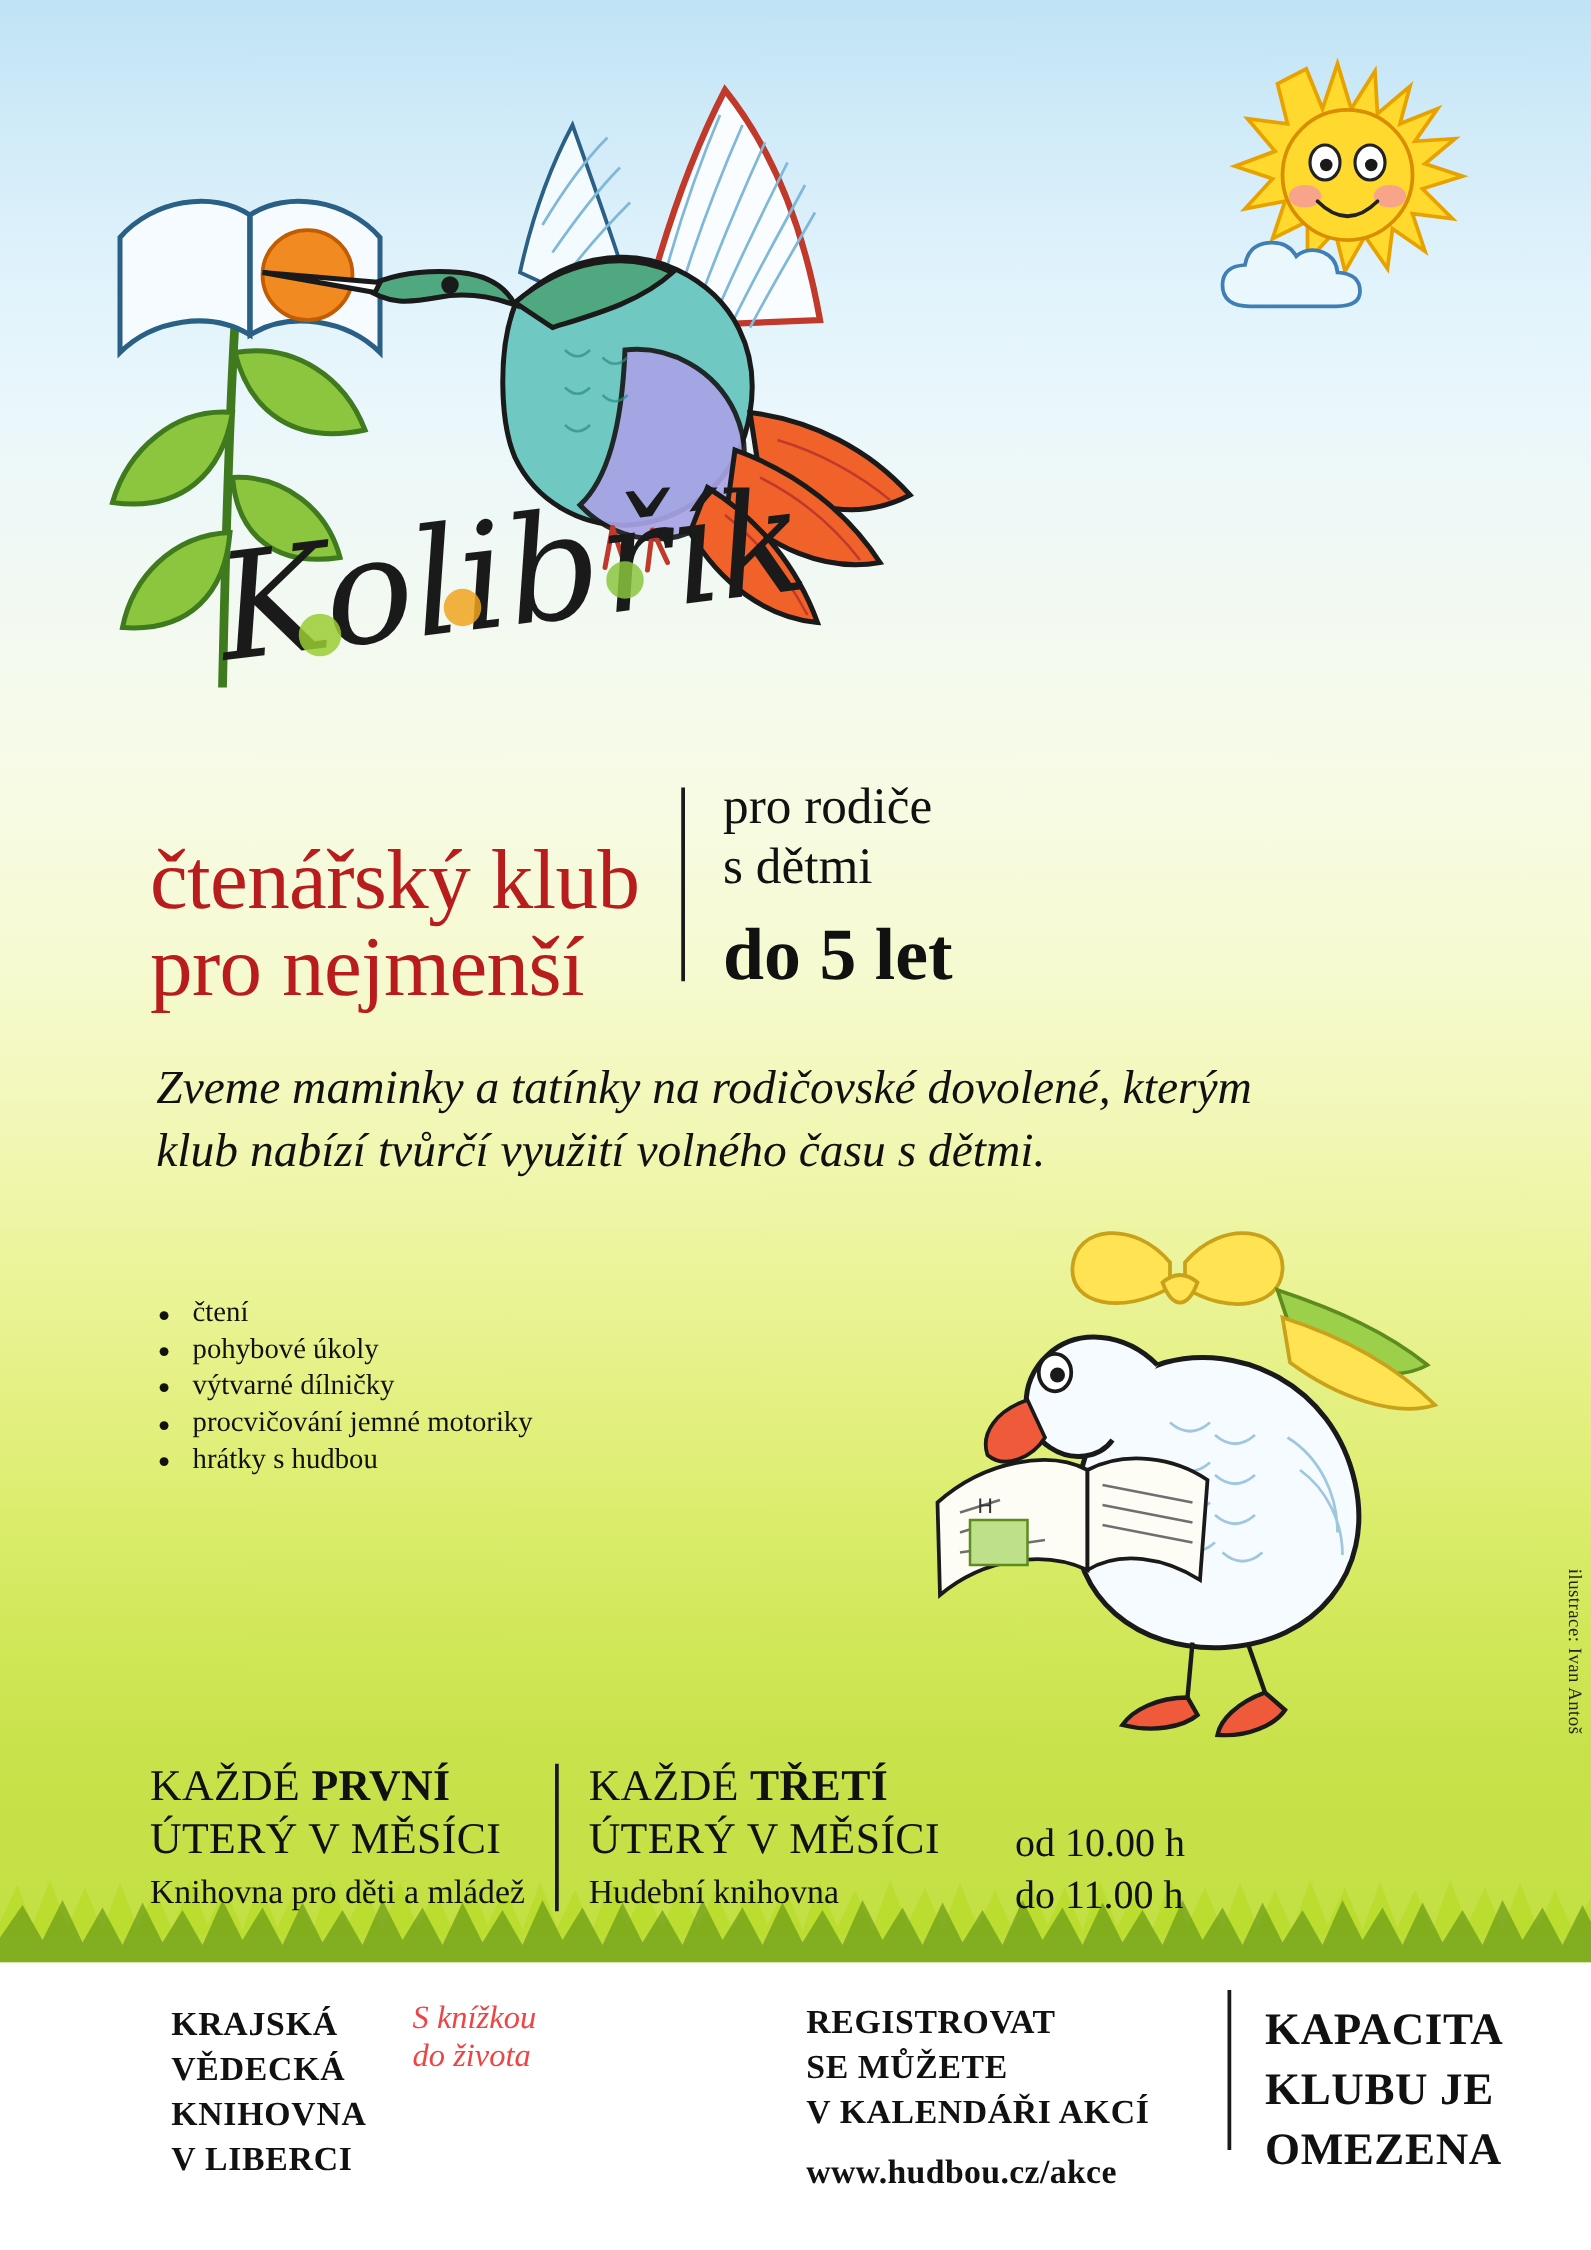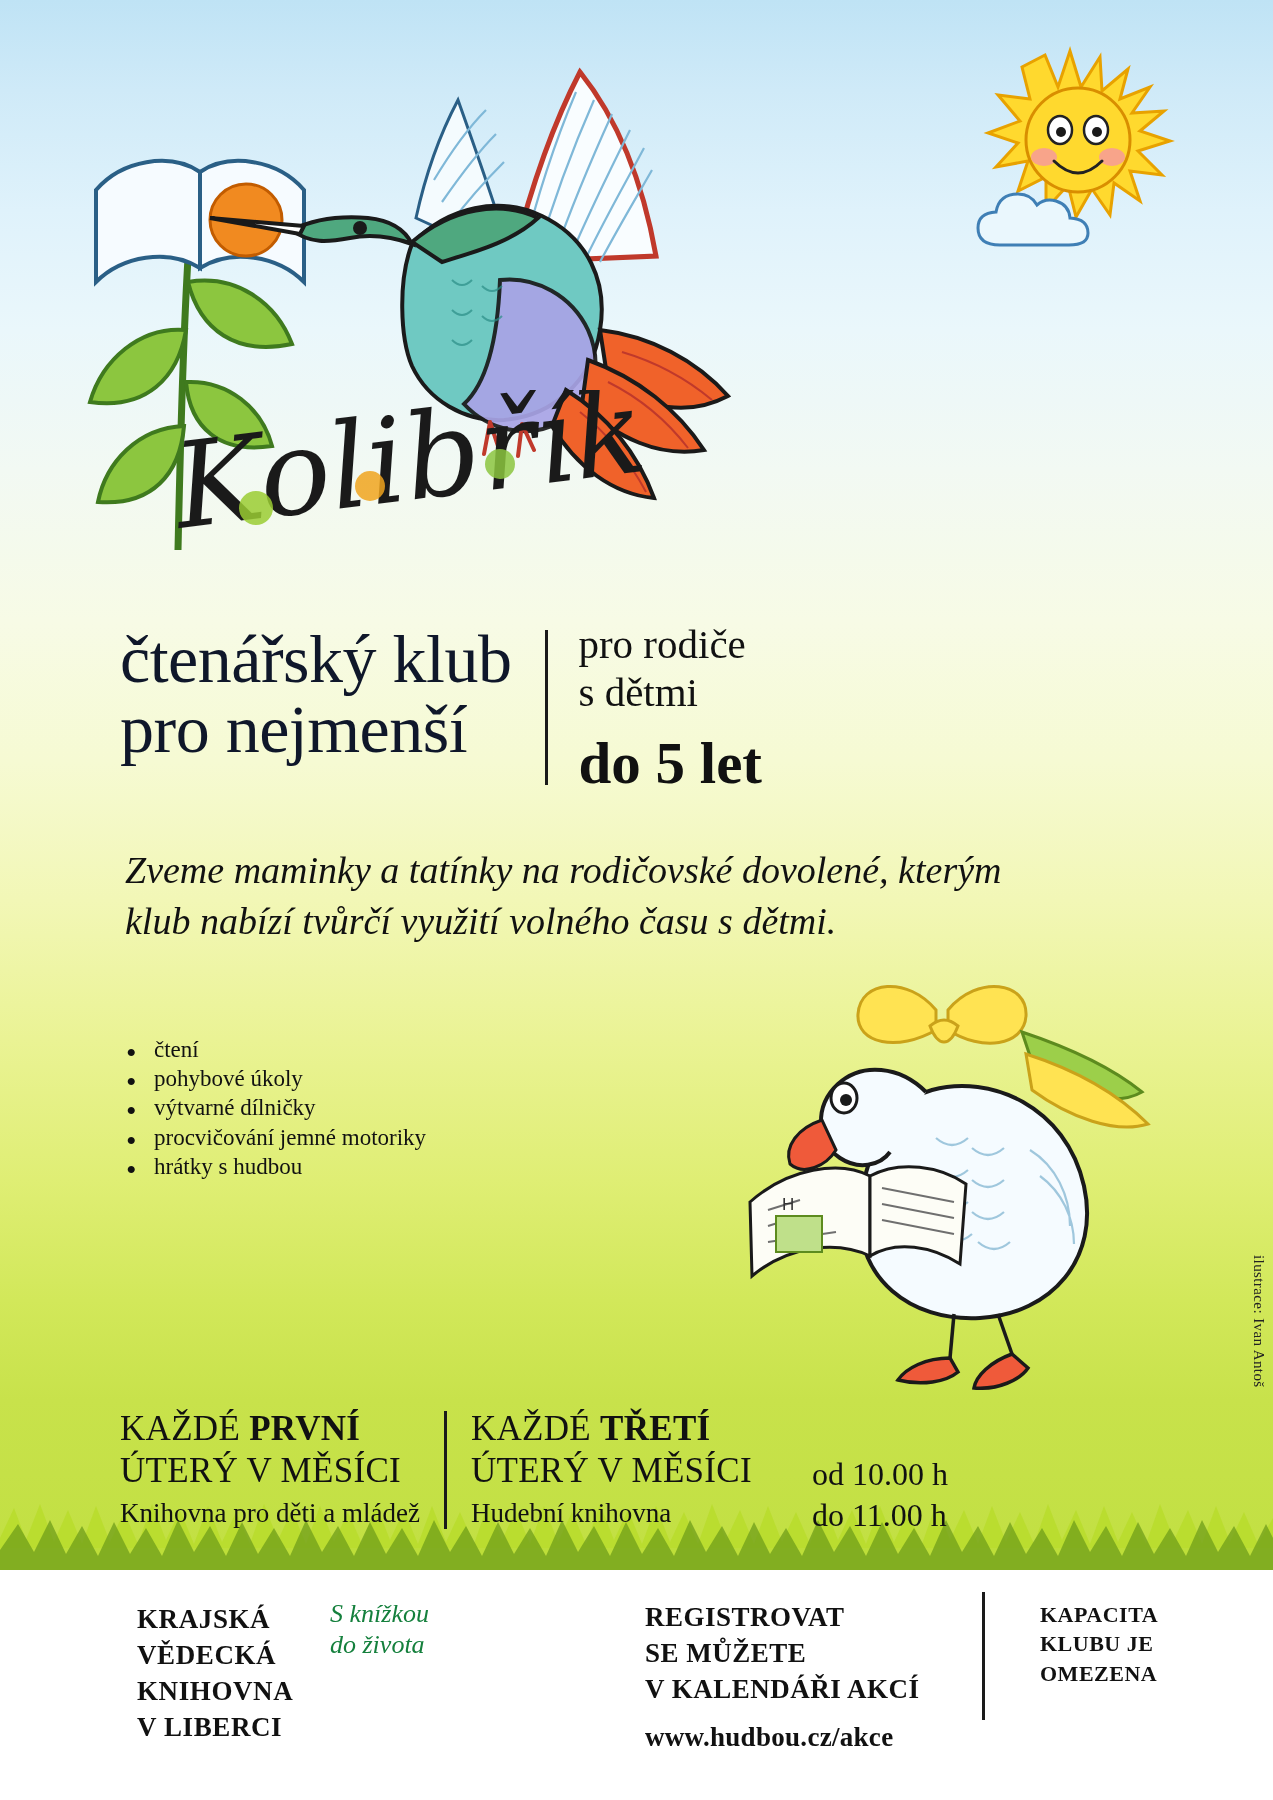--- a/index.html
+++ b/index.html
@@ -75,24 +75,25 @@
     position: absolute;
     left: 120px;
     top: 620px;
     width: 1040px;
     display: flex;
     align-items: flex-start;
   }
   .headline-main {
     font-size: 68px;
     line-height: 1.03;
-    color: #0f172a;
+    color: #b91c1c;
     letter-spacing: -0.5px;
     white-space: pre-line;
     padding-top: 4px;
+    margin-top: 44px;
   }
   .headline-divider {
     width: 3px;
     background: #1a1a1a;
     height: 155px;
     margin: 10px 30px 0 34px;
     flex: none;
   }
   .headline-side-top {
     font-size: 41px;
@@ -217,21 +218,21 @@
     color: #111;
     white-space: pre-line;
   }
   .f-motto {
     position: absolute;
     left: 330px;
     top: 28px;
     font-size: 26px;
     font-style: italic;
     line-height: 1.2;
-    color: #15803d;
+    color: #ef4444;
     white-space: pre-line;
   }
   .f-register {
     position: absolute;
     left: 645px;
     top: 30px;
     font-size: 27px;
     font-weight: bold;
     line-height: 1.33;
     letter-spacing: 0.5px;
@@ -253,27 +254,26 @@
     left: 982px;
     top: 22px;
     width: 3px;
     height: 128px;
     background: #1a1a1a;
   }
   .f-capacity {
     position: absolute;
     left: 1012px;
     top: 30px;
-    font-size: 22px;
+    font-size: 36px;
     font-weight: bold;
     line-height: 1.33;
     letter-spacing: 0.5px;
     color: #111;
     white-space: pre-line;
-    margin-left: 28px;
   }
 </style>
 </head>
 <body>
 
 <div class="poster">
 
   <div class="bg-gradient"></div>
   <div class="bottom-strip"></div>
 

